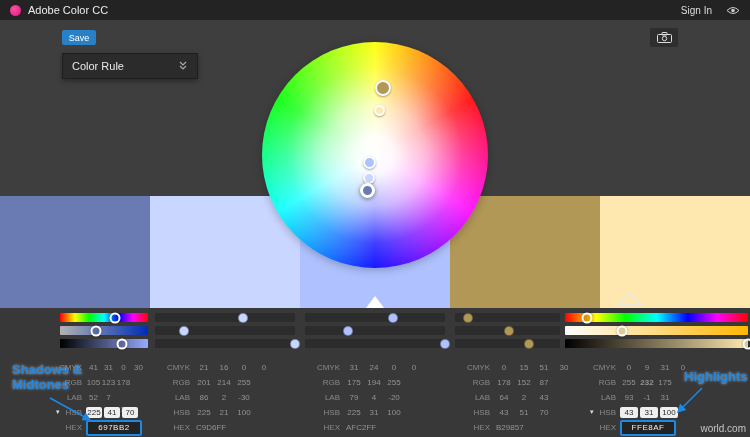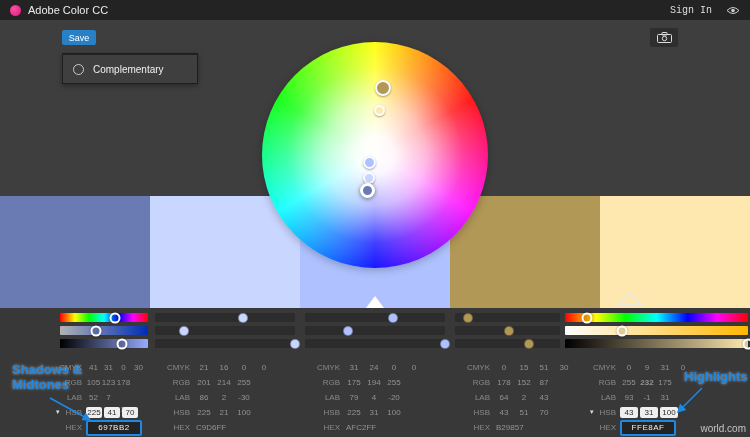--- a/index.html
+++ b/index.html
@@ -9,21 +9,21 @@
 
   
   #topbar{position:absolute;top:0;left:0;width:750px;height:20px;background:#232323;
           display:flex;align-items:center;padding:0 10px;box-sizing:border-box;z-index:8;}
   #logo{width:11px;height:11px;border-radius:50%;flex:none;
         background:radial-gradient(circle at 35% 35%, #FF4FA3, #D31C77);}
   #apptitle{color:#ECECEC;font-size:11px;margin-left:7px;flex:none;}
   #mainnav{display:flex;margin-left:22px;}
   .navitem{font-size:10px;color:#9D9D9D;margin-right:21px;cursor:pointer;}
   .navitem.active{color:#FFFFFF;}
-  #signin{margin-left:auto;font-size:10px;color:#DDDDDD;cursor:pointer;font-family:Liberation Mono, monospace;}
+  #signin{margin-left:auto;font-size:10px;color:#DDDDDD;cursor:pointer;}
   #eye{margin-left:14px;display:flex;align-items:center;cursor:pointer;}
 
   
   #savebtn{position:absolute;left:62px;top:30px;width:34px;height:15px;background:#2980C4;
            color:#fff;font-size:9px;border:none;border-radius:2px;z-index:5;cursor:pointer;
            font-family:"Liberation Sans",sans-serif;line-height:14px;padding:0;}
 
   
   #rulepanel{position:absolute;left:62px;top:53px;width:134px;background:#2B2B2B;
              border:1px solid #1E1E1E;z-index:5;box-shadow:0 2px 5px rgba(0,0,0,.35);}
@@ -110,23 +110,27 @@
       <svg width="14" height="9" viewBox="0 0 14 9">
         <path d="M1 4.5 Q7 -1.5 13 4.5 Q7 10.5 1 4.5 Z" fill="none" stroke="#CCCCCC"></path>
         <circle cx="7" cy="4.5" r="1.8" fill="#CCCCCC"></circle>
       </svg>
     </span>
   </header>
 
   <button id="savebtn">Save</button>
 
   <div id="rulepanel">
-    <div class="ruleitem">
-      <span class="ring"></span>
-      <span>Complementary</span>
+    <div class="rulehead">
+      <span>Color Rule</span>
+      <span>
+        <svg width="10" height="11" viewBox="0 0 10 11">
+          <path d="M2 2 L5 5 L8 2 M2 6 L5 9 L8 6" stroke="#AAAAAA" fill="none" stroke-width="1.2"></path>
+        </svg>
+      </span>
     </div>
   </div>
 
   <div id="camerabtn">
     <svg width="15" height="11" viewBox="0 0 15 11">
       <rect x="0.5" y="2.5" width="14" height="8" rx="1" fill="none" stroke="#DDDDDD"></rect>
       <rect x="5" y="0.5" width="5" height="2.5" rx="0.5" fill="none" stroke="#DDDDDD"></rect>
       <circle cx="7.5" cy="6.5" r="2.2" fill="none" stroke="#DDDDDD"></circle>
     </svg>
   </div>

